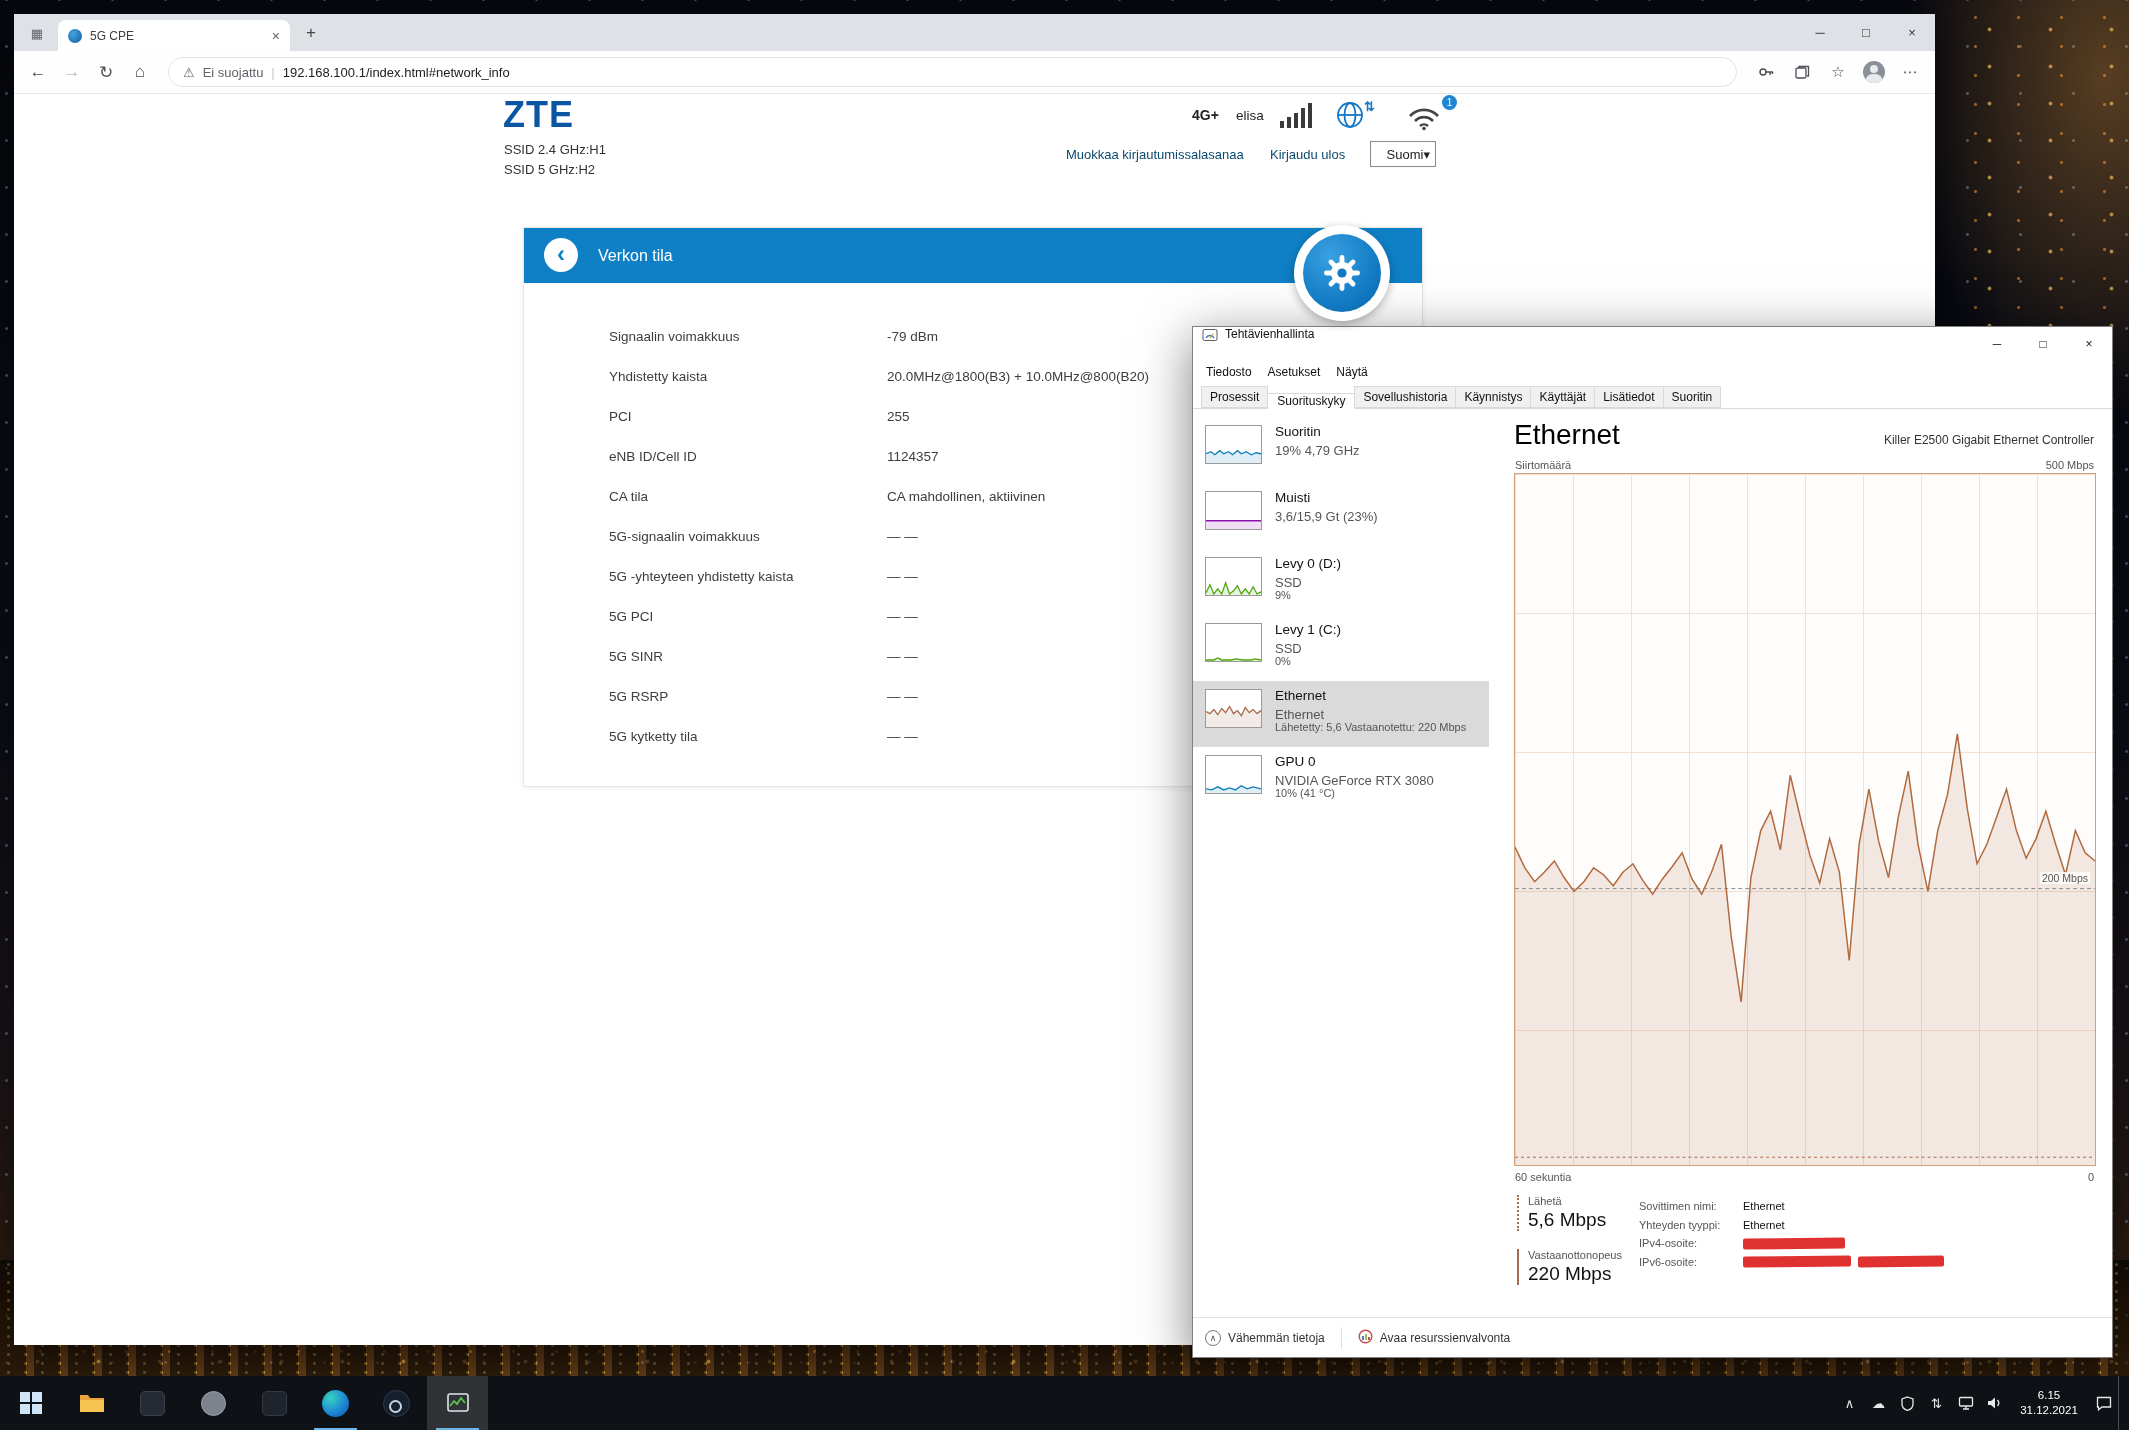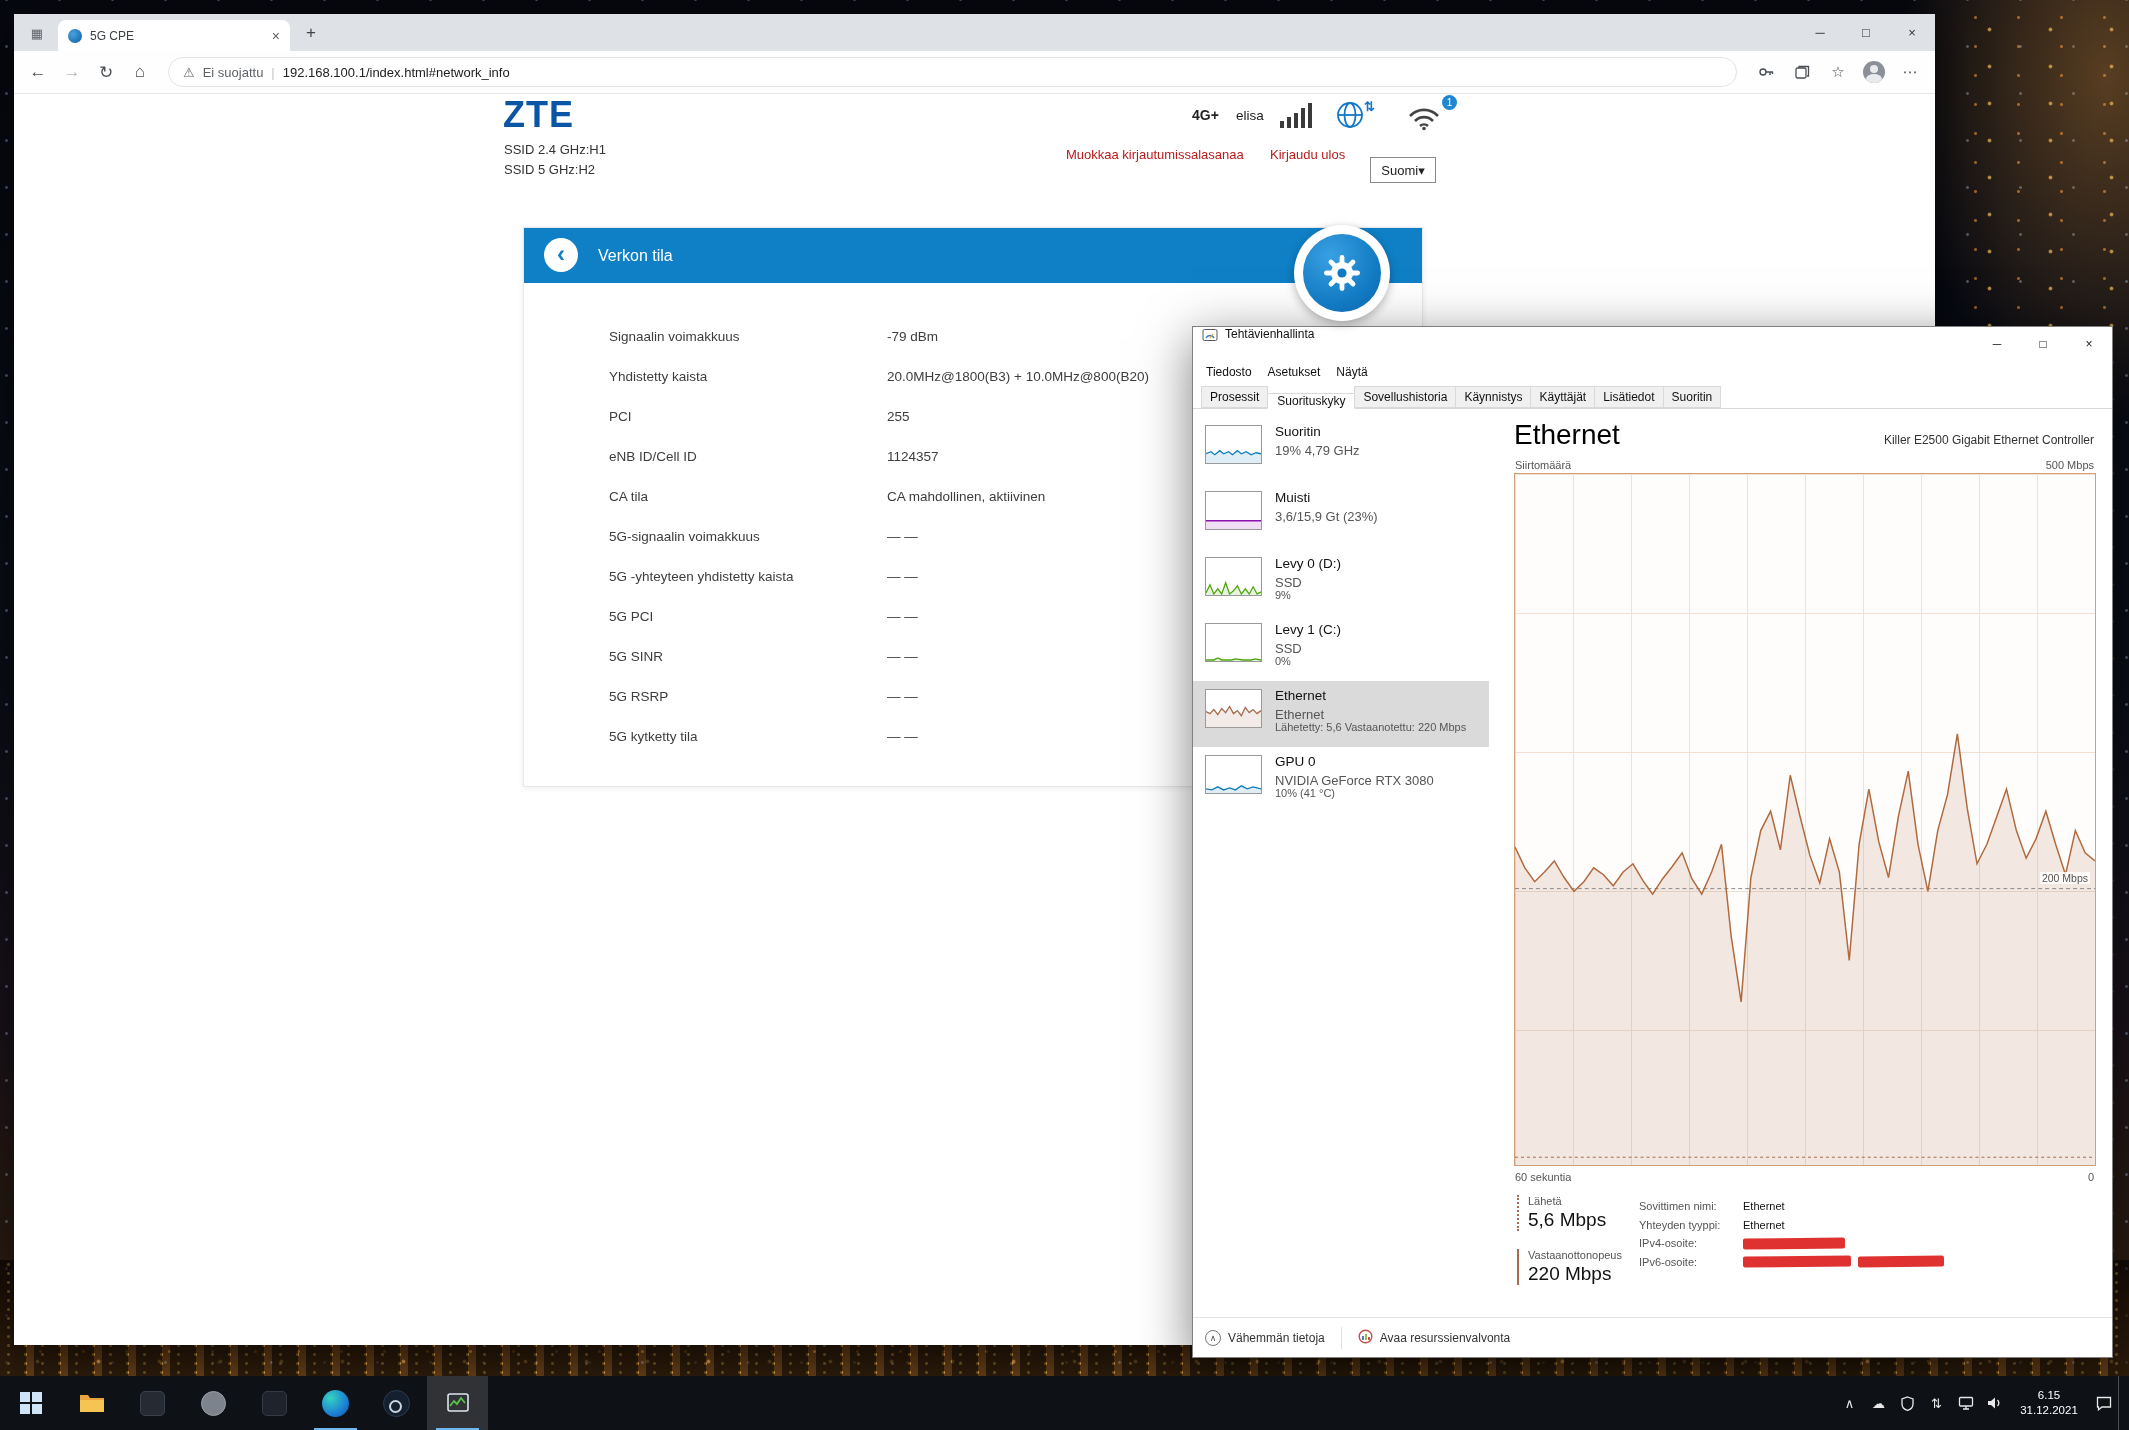--- a/index.html
+++ b/index.html
@@ -59,24 +59,24 @@
   .logo{position:absolute;left:489px;top:0;font-size:36px;font-weight:800;color:#0a56a5;letter-spacing:1px}
   .ssids{position:absolute;left:490px;top:46px;font-size:13px;color:#333;line-height:20px}
   .badge4g{position:absolute;left:1178px;top:13px;font-size:14px;font-weight:700;color:#222}
   .carrier{position:absolute;left:1222px;top:14px;font-size:13.5px;color:#222}
   .sigbars{position:absolute;left:1266px;top:8px}
   .globe{position:absolute;left:1320px;top:5px;display:flex;align-items:flex-start}
   .globe .ud{color:#1478c8;font-size:13px;font-weight:700;margin-left:-2px}
   .wifi{position:absolute;left:1390px;top:7px}
   .wifibadge{position:absolute;left:1428px;top:1px;width:15px;height:15px;border-radius:50%;background:#1e86d2;
     color:#fff;font-size:10px;text-align:center;line-height:15px}
-  .link-b{position:absolute;top:53px;font-size:13px;color:#b91c1c}
+  .link-b{position:absolute;top:53px;font-size:13px;color:#0c4a6e}
   .lp{left:1052px}.lo{left:1256px}
-  .lang{position:absolute;left:1356px;top:63px;width:66px;height:26px;border:1px solid #8a8a8a;background:#fff;
-    font-size:13px;color:#222;display:flex;align-items:center;justify-content:center;padding:0 5px}
+  .lang{position:absolute;left:1356px;top:47px;width:66px;height:26px;border:1px solid #8a8a8a;background:#fff;
+    font-size:13px;color:#222;display:flex;align-items:center;justify-content:flex-end;padding:0 5px}
   .panel{position:absolute;left:509px;top:133px;width:900px;height:560px;background:#fff;
     border:1px solid #e8e8e8;box-shadow:0 1px 6px rgba(0,0,0,.08)}
   .phd{height:55px;background:#0f7fc6;position:relative}
   .pback{position:absolute;left:20px;top:10px;width:34px;height:34px;border-radius:50%;background:#fff;color:#0f7fc6;
     font-size:24px;font-weight:700;display:flex;align-items:center;justify-content:center;padding-bottom:3px}
   .ptitle{position:absolute;left:74px;top:0;line-height:55px;color:#fff;font-size:16px;font-weight:400}
   .gearw{position:absolute;left:770px;top:-3px;width:96px;height:96px;border-radius:50%;background:#fff;
     box-shadow:0 3px 10px rgba(0,0,0,.28);display:flex;align-items:center;justify-content:center;z-index:2}
   .gear{width:78px;height:78px;border-radius:50%;display:flex;align-items:center;justify-content:center;
     background:radial-gradient(circle at 35% 28%,#39a0e2 0%,#1179c2 65%,#0d64a8 100%)}

